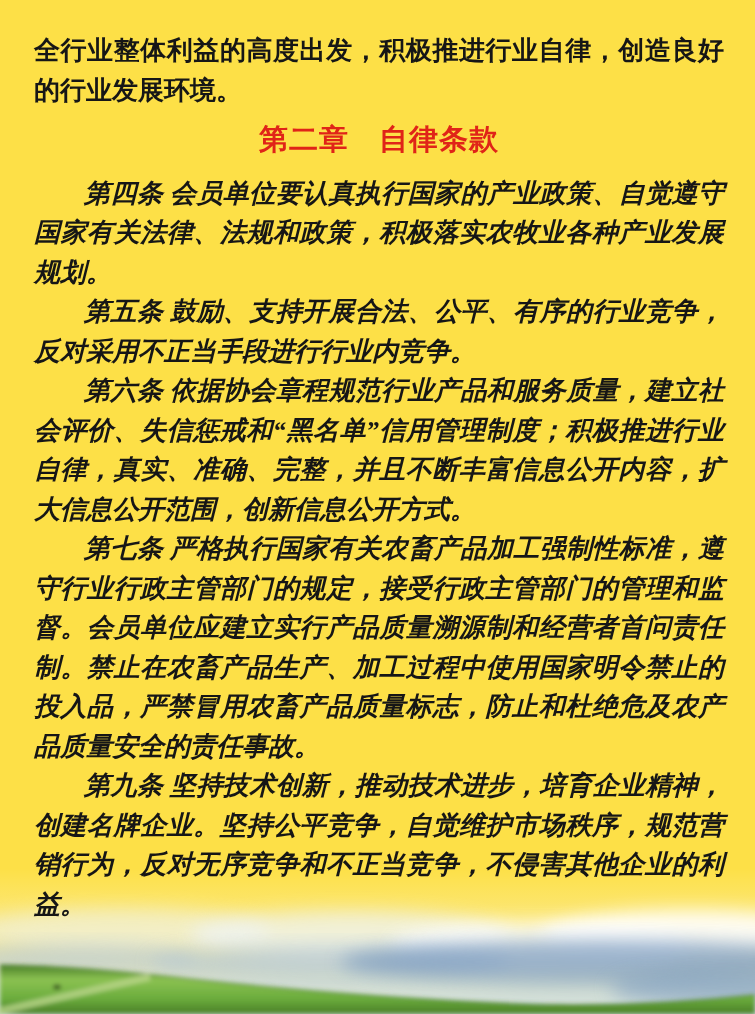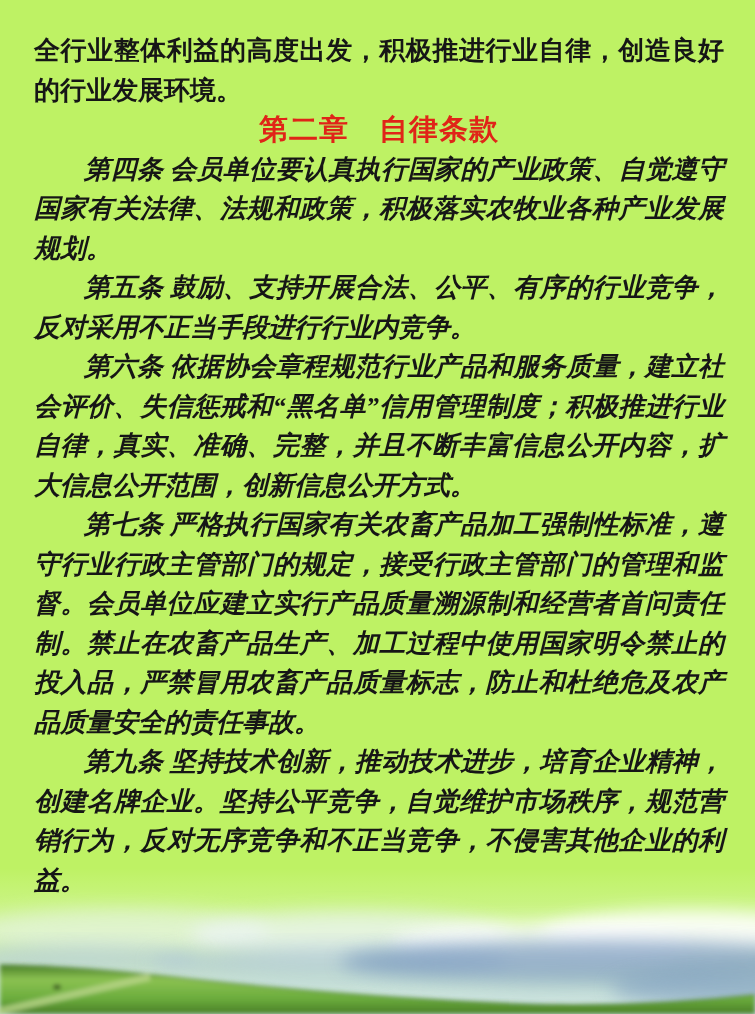--- a/index.html
+++ b/index.html
@@ -1,19 +1,19 @@
 <!DOCTYPE html>
 <html lang="zh"><head>
 <meta charset="utf-8">
 <style>
   html,body{margin:0;padding:0;background:#888;}
   .page{
     position:relative;
     width:755px;height:1014px;
-    background:#bef264;
+    background:#fde047;
     overflow:hidden;
     margin:0 auto;
     font-family:"Liberation Serif","DejaVu Serif",serif;
   }
   .text-layer{
     position:absolute;
     top:0;left:0;
     z-index:2;
     box-sizing:border-box;
     width:755px;
@@ -24,23 +24,23 @@
     font-weight:700;
     letter-spacing:0;
   }
   .para{
     margin:0;
     text-align:justify;
     text-justify:inter-character;
   }
   .para.indent{ text-indent:50px;font-style:italic; }
   .chapter-heading{
-    margin:0;
+    margin:12px;
     text-align:center;
-    font-family:Liberation Serif, serif;
+    font-family:Liberation Mono, monospace;
     font-weight:700;
     font-size:29px;
     line-height:39.5px;
     letter-spacing:1px;
   }
   .landscape{
     position:absolute;
     left:0;bottom:0;
     width:755px;height:176px;
     z-index:1;

